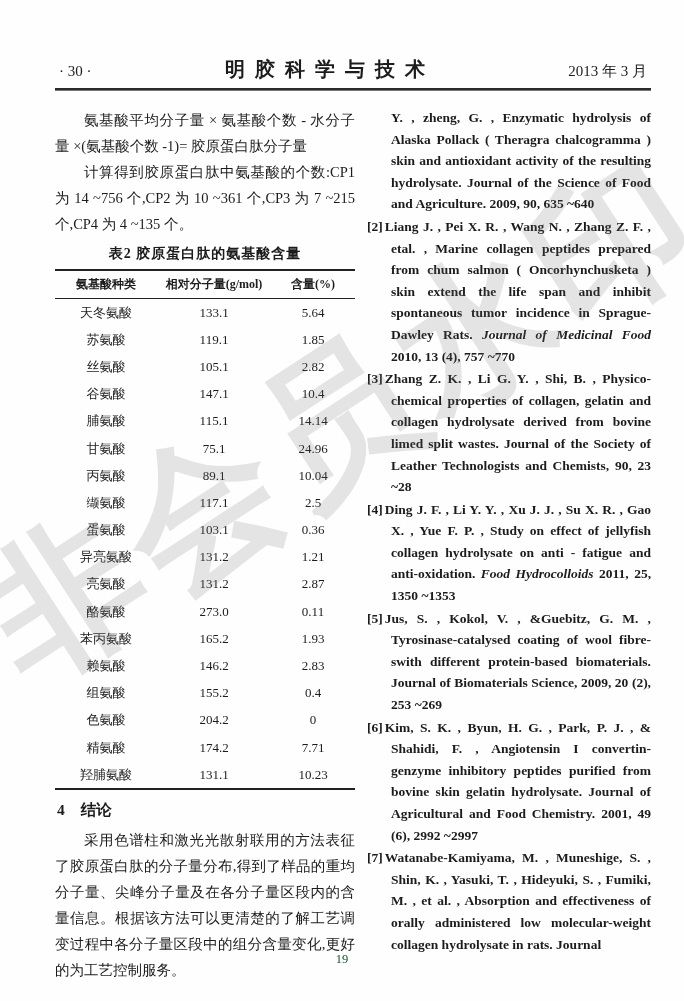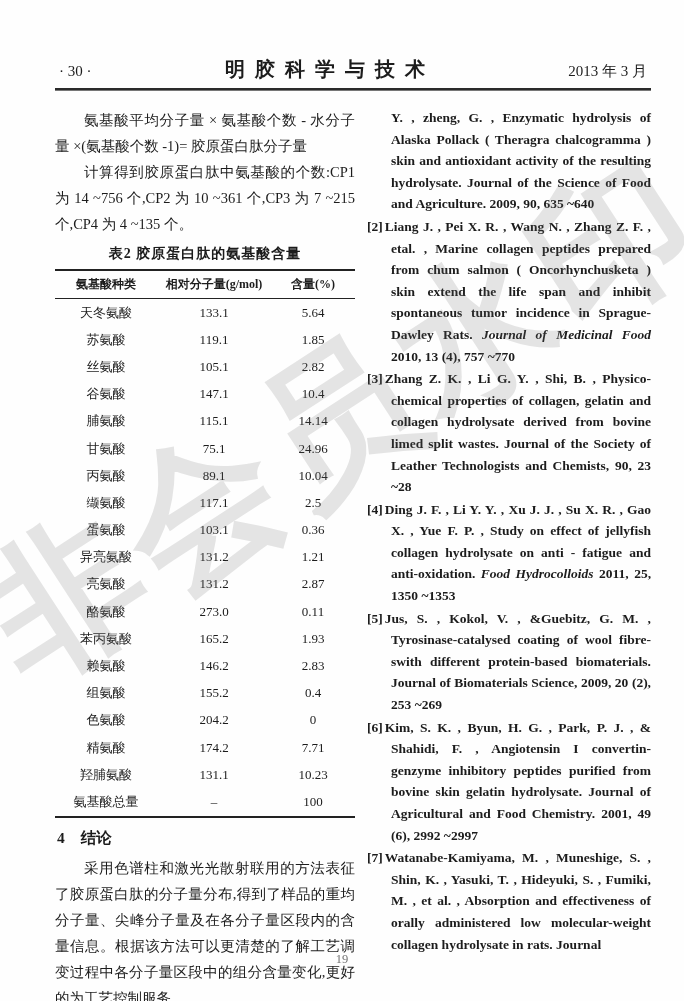--- a/index.html
+++ b/index.html
@@ -64,21 +64,21 @@
   .section-heading { font-size: 15.5px; font-weight: bold; margin: 10px 0 6px 2px; }
   .section-heading .sec-num { margin-right: 16px; }
 
   .references { font-size: 13.5px; line-height: 21.6px; text-align: justify; font-weight: bold; }
   .ref { padding-left: 24px; text-indent: -24px; margin-bottom: 1px; }
   .ref.cont { text-indent: 0; }
   .ref-marker { margin-right: 2px; }
 
   .page-footer {
     position: absolute; bottom: 34px; left: 0; width: 100%;
-    text-align: center; font-size: 12.5px; color: #737373; z-index: 1;
+    text-align: center; font-size: 12.5px; color: #14532d; z-index: 1;
   }
 </style>
 </head>
 <body>
 
 <div class="page">
 
   <div class="watermark">非会员水印</div>
 
   <div class="content">
@@ -189,25 +189,20 @@
               </tr>
               <tr>
                 <td>精氨酸</td>
                 <td>174.2</td>
                 <td>7.71</td>
               </tr>
               <tr>
                 <td>羟脯氨酸</td>
                 <td>131.1</td>
                 <td>10.23</td>
-              </tr>
-              <tr>
-                <td>氨基酸总量</td>
-                <td>–</td>
-                <td>100</td>
               </tr>
             </tbody>
         </table>
 
         <div class="section-heading">
           <span class="sec-num">4</span><span>结论</span>
         </div>
         <p class="body-para">采用色谱柱和激光光散射联用的方法表征了胶原蛋白肽的分子量分布,得到了样品的重均分子量、尖峰分子量及在各分子量区段内的含量信息。根据该方法可以更清楚的了解工艺调变过程中各分子量区段中的组分含量变化,更好的为工艺控制服务。</p>
 
       </div>

